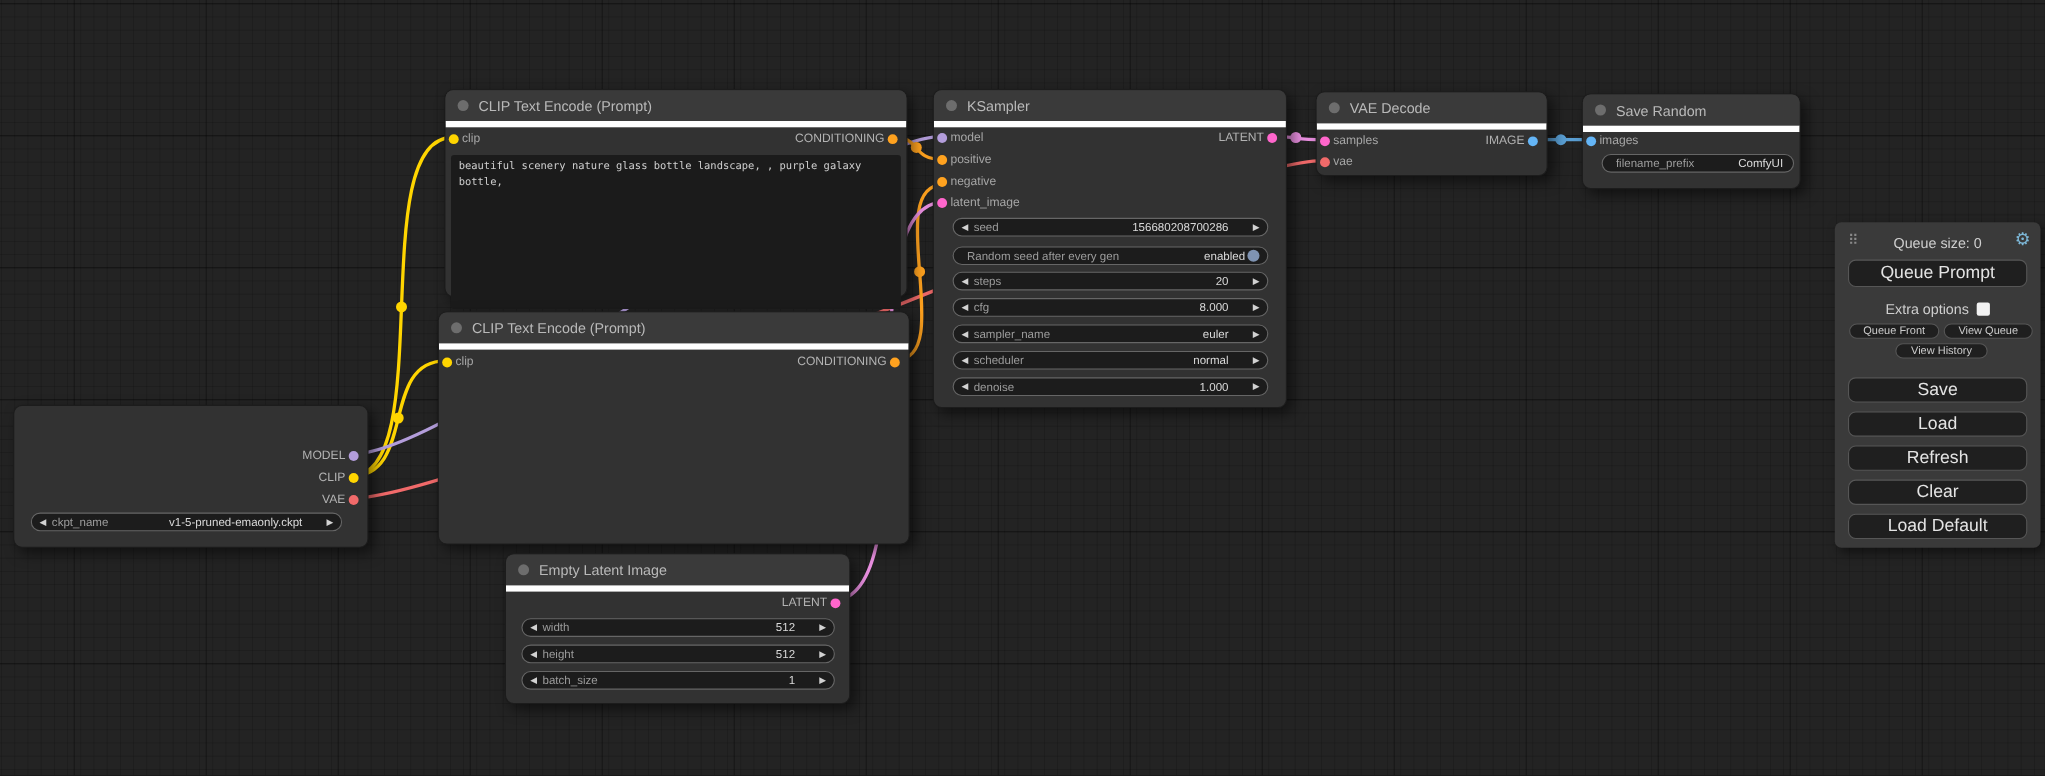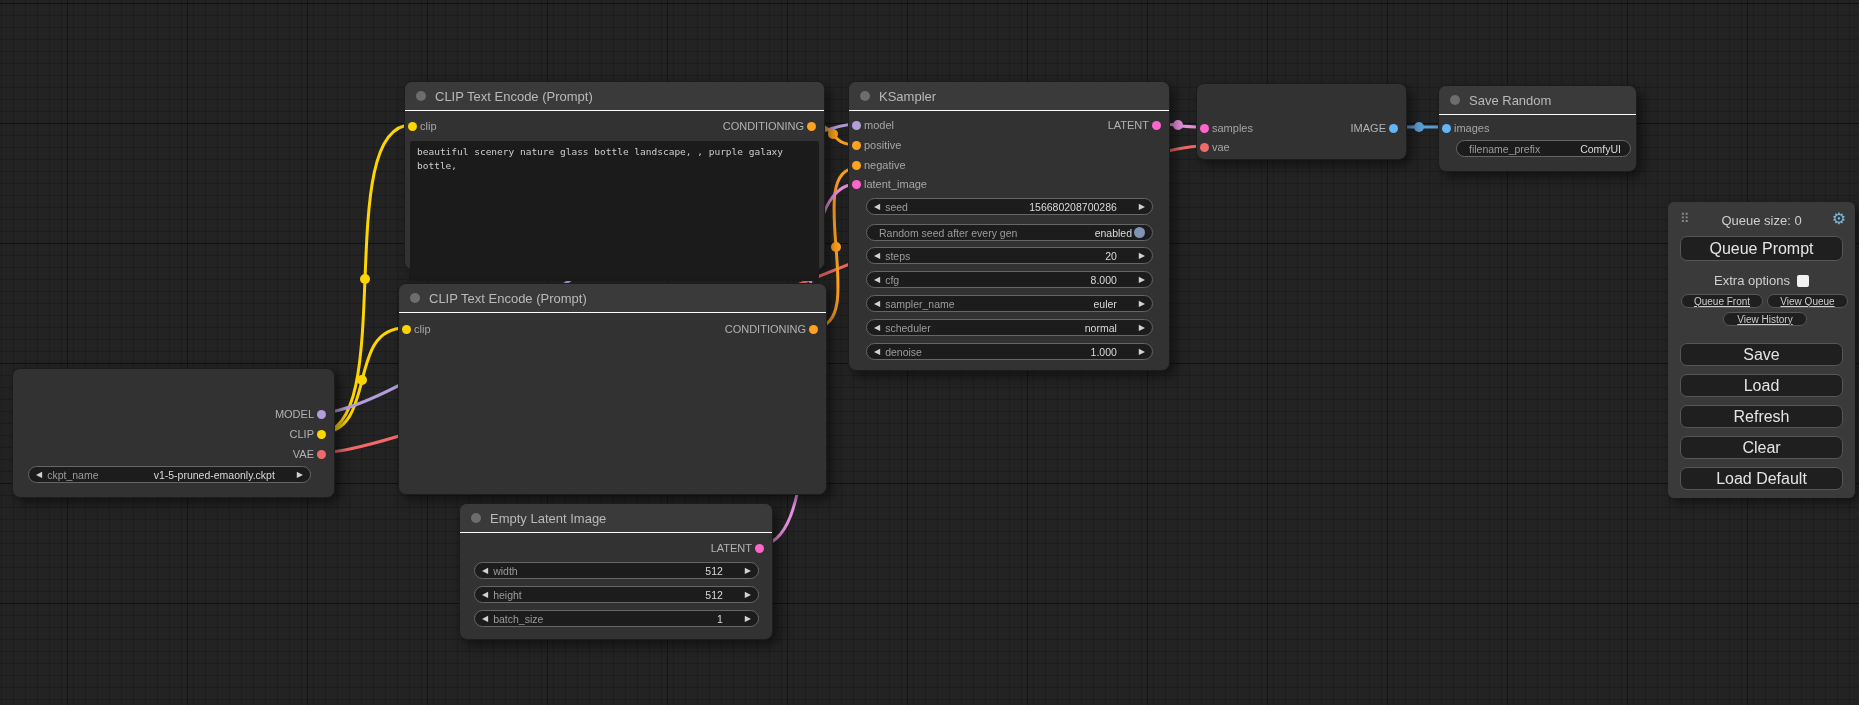--- a/index.html
+++ b/index.html
@@ -18,21 +18,21 @@
   #wires{position:absolute;left:0;top:0;z-index:1;pointer-events:none;}
   #wires path{fill:none;stroke-width:3;stroke-linecap:round;}
 
   .node{
     position:absolute; z-index:2; background:#323232;
     border:1px solid #1c1c1c; border-radius:8px;
     box-shadow:5px 5px 12px rgba(0,0,0,0.5);
   }
   .node-header{
     height:28px; display:flex; align-items:center; gap:9px; padding:0 11px;
-    background:#3a3a3a; border-radius:7px 7px 0 0; border-bottom:1px solid #ffffff;
+    background:#3a3a3a; border-radius:7px 7px 0 0; border-bottom:6px solid #ffffff;
   }
   .title-dot{width:10px;height:10px;border-radius:50%;background:#6d6d6d;flex:0 0 auto;}
   .node-title{font-size:13px;color:#b9b9b9;white-space:nowrap;}
 
   .port{position:absolute;height:14px;display:flex;align-items:center;font-size:11px;color:#a6a6a6;}
   .port.in{left:0;padding-left:15px;}
   .port.out{right:0;padding-right:20px;flex-direction:row-reverse;}
   .pdot{position:absolute;width:9px;height:9px;border-radius:50%;top:2.5px;}
   .port.in .pdot{left:3px;}
   .port.out .pdot{right:8px;}
@@ -63,21 +63,21 @@
   .qp-header{position:absolute;top:9px;left:0;right:0;height:18px;}
   .drag-handle{position:absolute;left:12px;top:1px;color:#8a8a8a;font-size:13px;line-height:1;cursor:grab;}
   .queue-size{position:absolute;left:0;right:0;text-align:center;font-size:13px;color:#cfcfcf;top:2px;}
   .gear{position:absolute;right:9px;top:0;font-size:16px;line-height:1;cursor:pointer;}
   .qbtn{
     position:absolute;background:#1f1f1f;border:1px solid #565656;border-radius:7px;
     color:#e4e4e4;display:flex;align-items:center;justify-content:center;
     cursor:pointer;box-sizing:border-box;
   }
   .qbtn.big{left:12px;right:12px;height:25px;font-size:16px;}
-  .qbtn.small{height:14px;border-radius:9px;font-size:10px;color:#cccccc;text-decoration:underline;}
+  .qbtn.small{height:14px;border-radius:9px;font-size:10px;color:#cccccc;}
   .extra-row{position:absolute;top:71px;left:0;right:0;display:flex;align-items:center;justify-content:center;gap:7px;}
   .extra-label{font-size:13px;color:#cfcfcf;}
   .checkbox{width:12px;height:12px;background:#f2f2f2;border-radius:2px;cursor:pointer;}
 </style>
 </head>
 <body>
 
 <div id="canvas">
 
   <svg id="wires" width="1859" height="705">
@@ -244,20 +244,24 @@
     </div>
     <div class="pill" style="left:17px;top:261px;width:287px;">
       <span class="arrow">◀</span>
       <span class="w-label">denoise</span>
       <span class="w-value">1.000</span>
       <span class="arrow">▶</span>
     </div>
   </div>
 
   <div class="node" style="left:1196px;top:83px;width:209px;height:75px;">
+    <div class="node-header">
+      <span class="title-dot"></span>
+      <span class="node-title">VAE Decode</span>
+    </div>
     <div class="port in" style="top:37px">
       <span class="pdot" style="background: rgb(255, 102, 204);"></span>
       <span>samples</span>
     </div>
     <div class="port in" style="top:56px">
       <span class="pdot" style="background: rgb(241, 106, 106);"></span>
       <span>vae</span>
     </div>
     <div class="port out" style="top:37px">
       <span class="pdot" style="background: rgb(100, 181, 246);"></span>

